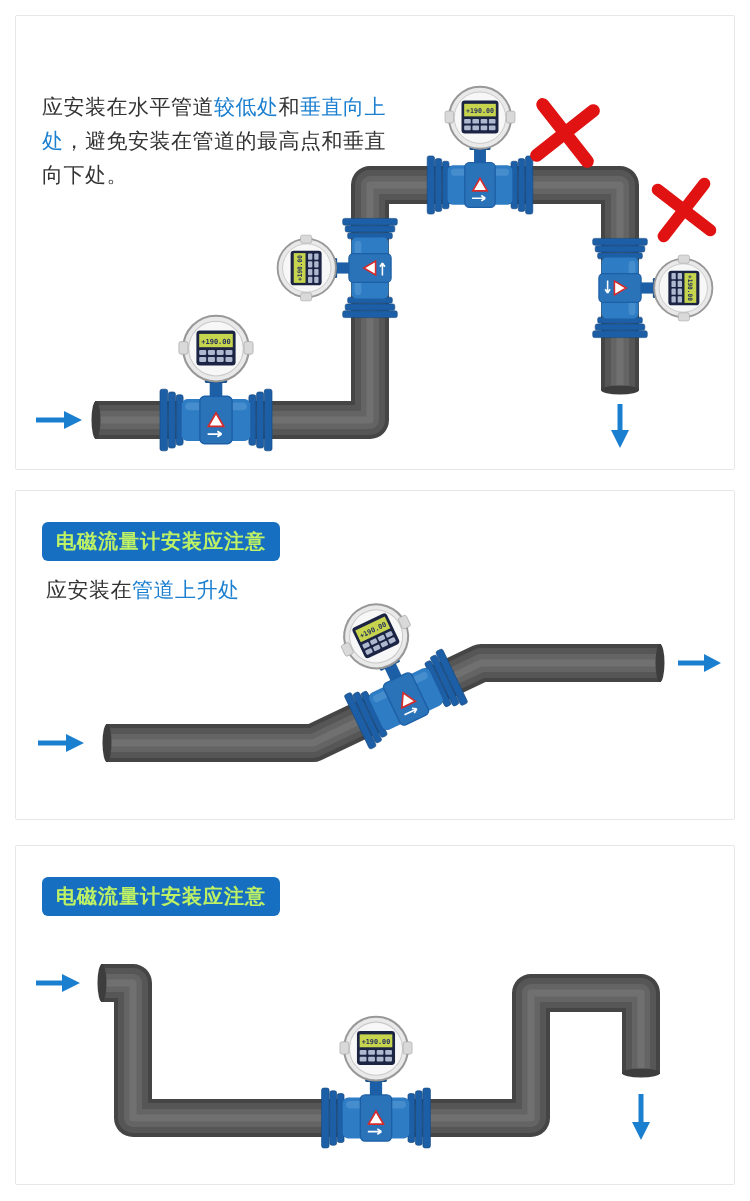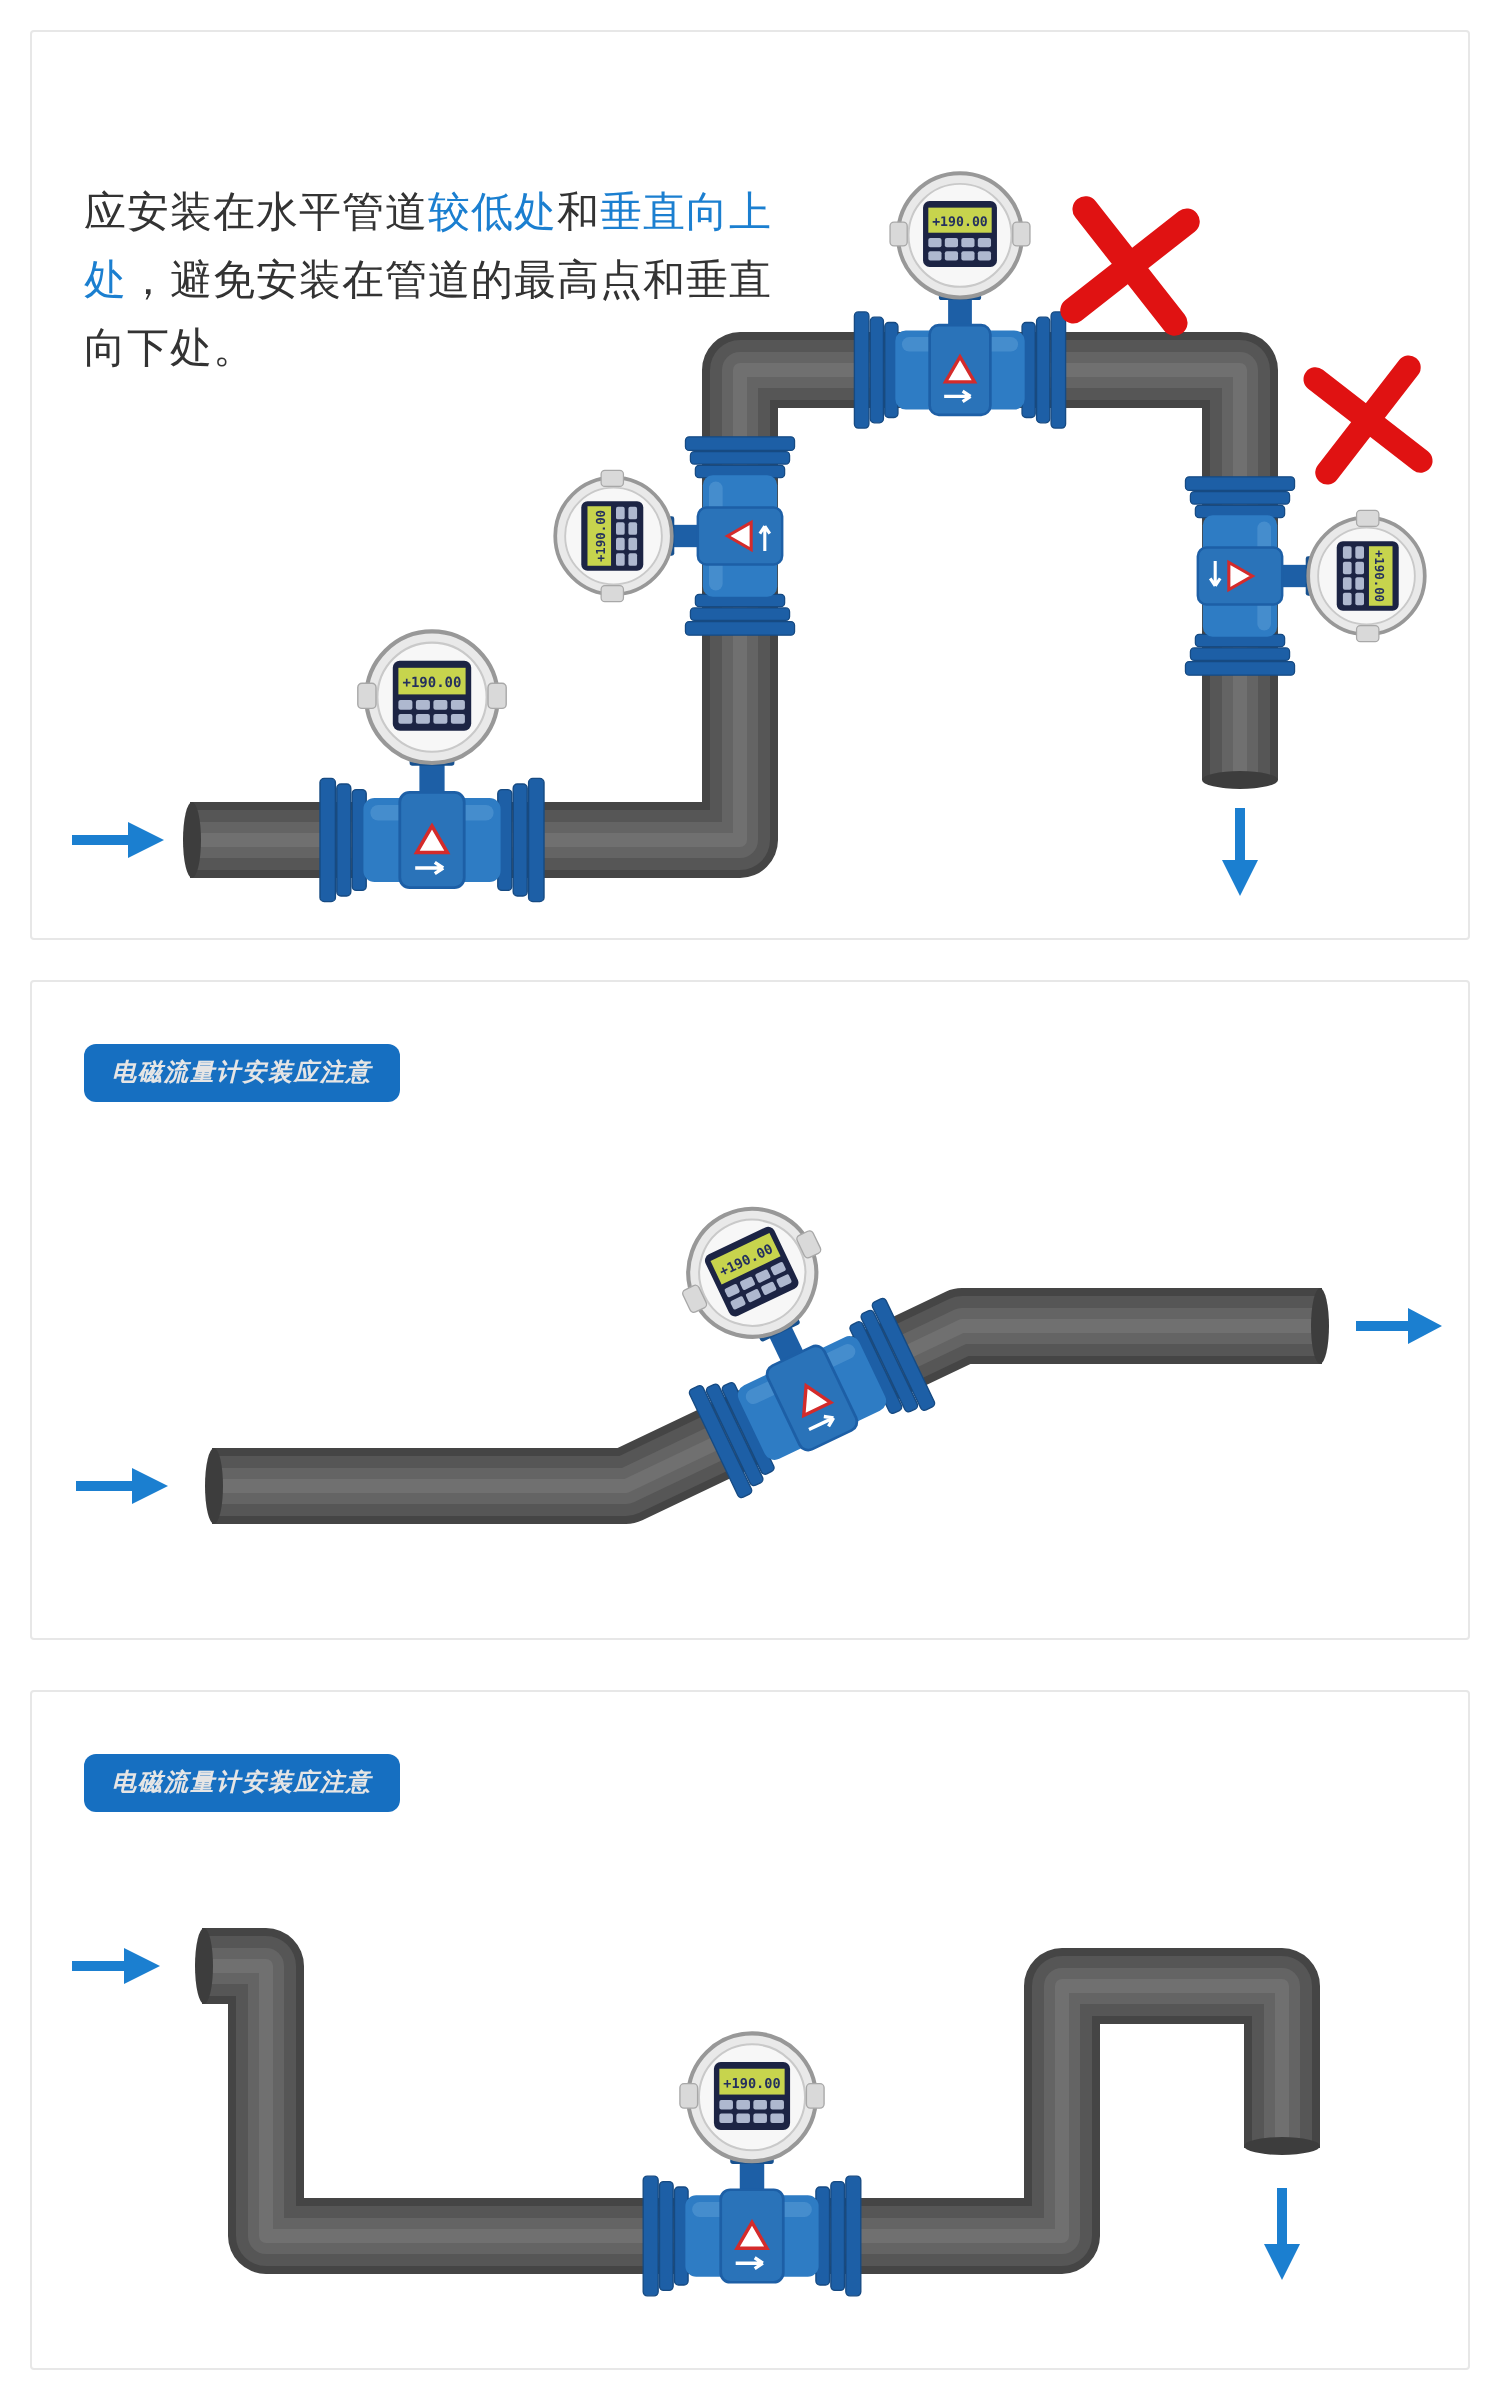--- a/index.html
+++ b/index.html
@@ -7,22 +7,22 @@
   .panel{position:relative;margin:0 15px;background:#ffffff;border:1px solid #e7e7e7;border-radius:2px;box-sizing:content-box;padding-left:20px;}
   .panel-1{height:453px;margin-top:15px;}
   .panel-2{height:328px;margin-top:20px;}
   .panel-3{height:338px;margin-top:25px;}
   .diagram{position:absolute;left:0;top:0;display:block;}
   .desc{position:absolute;margin:0;color:#333333;font-size:21px;line-height:34px;letter-spacing:0.5px;z-index:2;}
   .desc .blue{color:#1b7fd0;}
   .p1-desc{left:26px;top:74px;width:352px;}
   .p2-desc{left:30px;top:82px;}
   .p3-desc{left:30px;top:72px;}
-  .badge{position:absolute;left:26px;top:31px;display:inline-block;background:#166fc1;color:#e5e5e5;
-         font-size:12px;font-weight:bold;letter-spacing:1px;padding:6px 14px;border-radius:6px;z-index:2;font-style:italic;}
+  .badge{position:absolute;left:26px;top:31px;display:inline-block;background:#166fc1;color:#bef264;
+         font-size:20px;font-weight:bold;letter-spacing:1px;padding:6px 14px;border-radius:6px;z-index:2;}
   svg{shape-rendering:geometricPrecision;}
 </style>
 </head>
 <body>
 
 <svg width="0" height="0" style="position:absolute" aria-hidden="true">
   <defs>
     <symbol id="flowmeter" viewBox="0 0 160 200" overflow="visible">
 
       <rect x="71" y="88" width="18" height="34" fill="#1d5fa6"></rect>
@@ -103,20 +103,21 @@
     </g>
     <g stroke="#1b7fd0" fill="#1b7fd0">
       <line x1="604" y1="388" x2="604" y2="414" stroke-width="5"></line>
       <polygon points="595,414 604,432 613,414" stroke="none"></polygon>
     </g>
   </svg>
 </section>
 
 <section class="panel panel-2">
   <div class="badge">电磁流量计安装应注意</div>
+  <p class="desc p2-desc"><span>应安装在</span><span class="blue">管道上升处</span></p>
 
   <svg class="diagram" width="718" height="328" viewBox="0 0 718 328">
     <g fill="none">
       <polyline points="90,252 297,252 465,172 645,172" stroke="#454545" stroke-width="38" stroke-linejoin="round"></polyline>
       <polyline points="90,252 297,252 465,172 645,172" stroke="#565656" stroke-width="30" stroke-linejoin="round"></polyline>
       <polyline points="90,252 297,252 465,172 645,172" stroke="#646464" stroke-width="18" stroke-linejoin="round"></polyline>
       <polyline points="90,252 297,252 465,172 645,172" stroke="#707070" stroke-width="7" stroke-linejoin="round"></polyline>
       <ellipse cx="91" cy="252" rx="4.5" ry="19" fill="#3d3d3d"></ellipse>
       <ellipse cx="644" cy="172" rx="4.5" ry="19" fill="#3d3d3d"></ellipse>
     </g>

